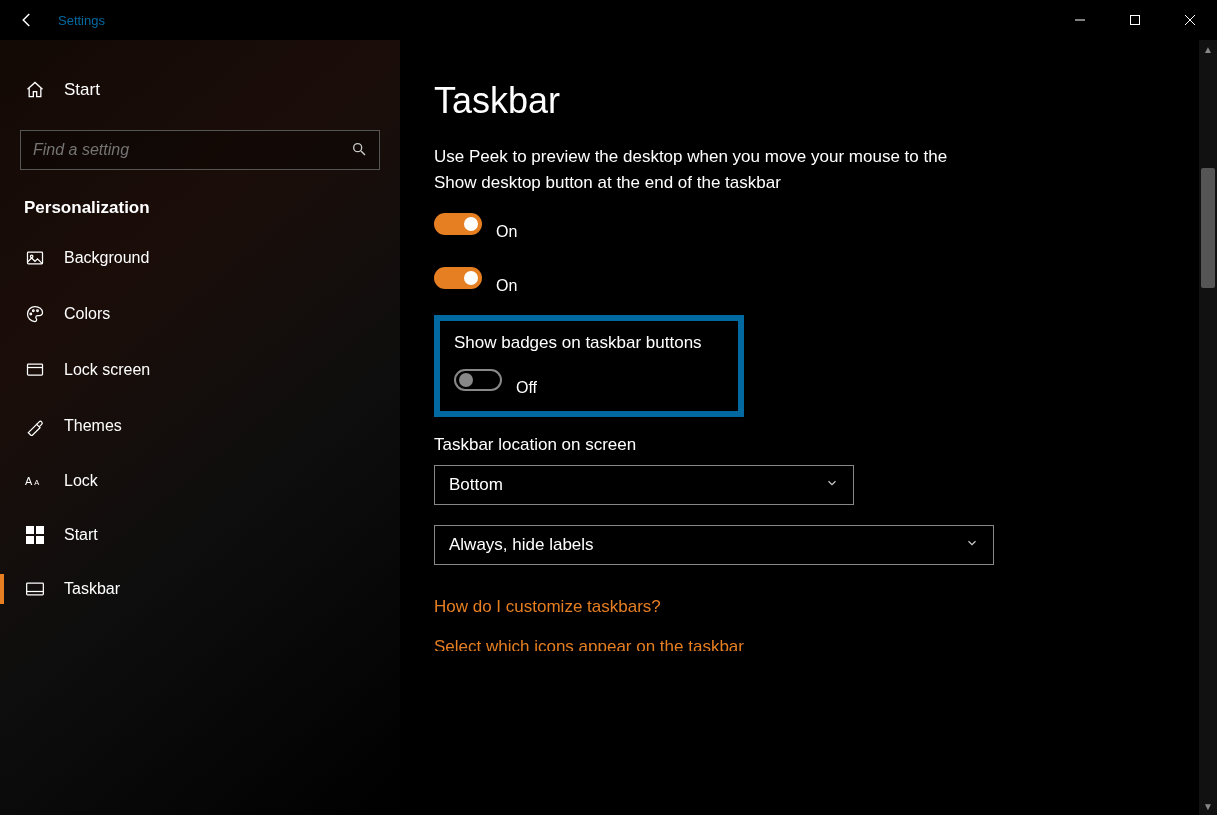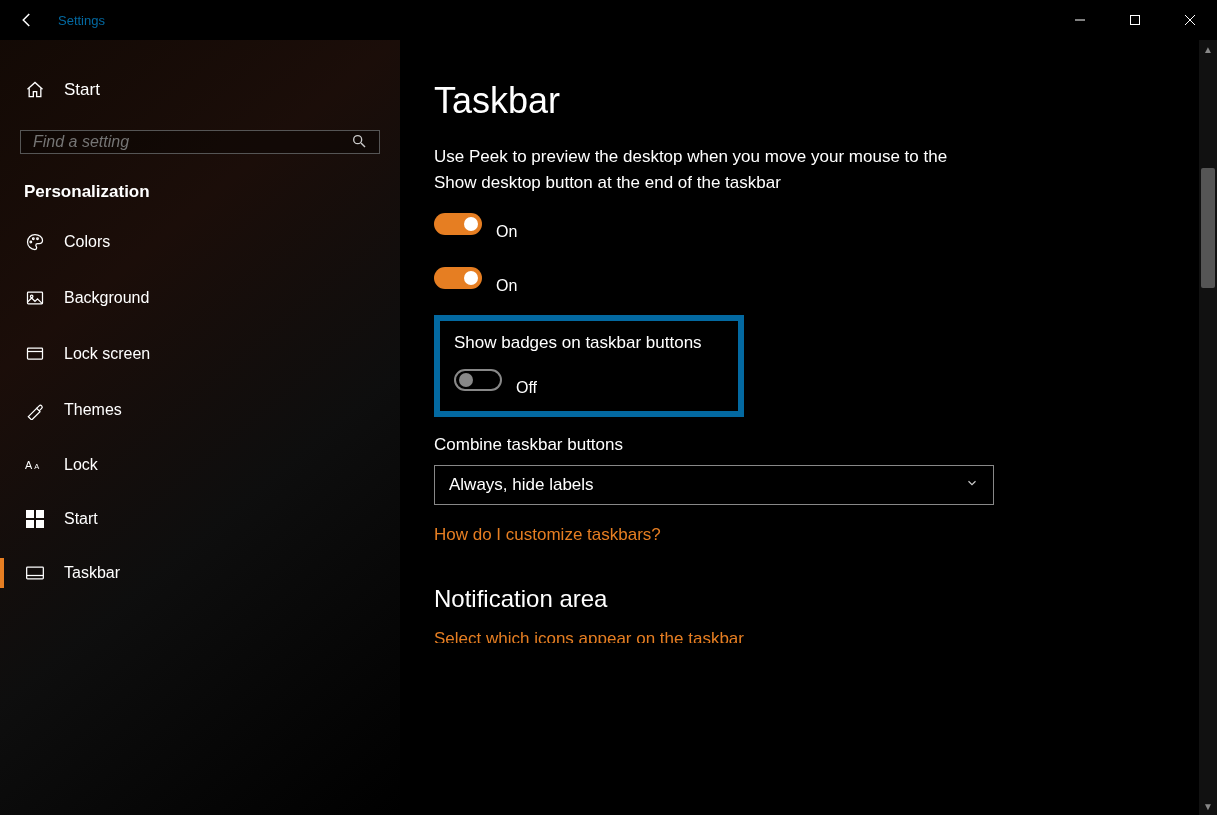--- a/index.html
+++ b/index.html
@@ -75,21 +75,21 @@
     gap: 18px;
     padding: 10px 24px 10px 24px;
     cursor: pointer;
     margin-bottom: 20px;
   }
   .home-row .icon { width: 22px; display:flex; align-items:center; justify-content:center;}
   .home-row .label { font-size: 17px; }
 
   .search-box {
     margin: 0 20px 18px 20px;
-    height: 24px;
+    height: 40px;
     border: 1px solid #555;
     background: rgba(0,0,0,0.3);
     display: flex;
     align-items: center;
     padding: 0 12px;
     justify-content: space-between;
   }
   .search-box input {
     background: transparent;
     border: none;
@@ -218,20 +218,21 @@
   }
   .dropdown.small { width: 420px; }
   .dropdown.large { width: 560px; gap: 23px; }
   .chevron { color:#ccc; }
 
   .link {
     color: #e67e22;
     font-size: 17px;
     cursor: pointer;
     display: inline-block;
+    margin-top: 12px;
   }
 
   .section-heading {
     font-size: 24px;
     font-weight: 500;
     margin-top: 40px;
     margin-bottom: 16px;
   }
 
   
@@ -319,38 +320,38 @@
             <line x1="15" y1="15" x2="21" y2="21"></line>
           </svg>
       </span>
     </div>
 
     <div class="sidebar-section">Personalization</div>
 
     <div class="sidebar-item">
       <span class="icon">
         <svg width="20" height="20" viewBox="0 0 24 24" fill="none" stroke="#fff" stroke-width="1.5">
+            <rect x="3" y="5" width="18" height="14" rx="1"></rect>
+            <circle cx="8" cy="10" r="1.5"></circle>
+            <path d="M3 17l5-5 4 4 3-3 6 6"></path>
+          </svg>
+      </span>
+      <span>Background</span>
+    </div>
+
+    <div class="sidebar-item">
+      <span class="icon">
+        <svg width="20" height="20" viewBox="0 0 24 24" fill="none" stroke="#fff" stroke-width="1.5">
             <path d="M12 3a9 9 0 100 18c1.5 0 2-1 2-2s-1-2-1-3 1-2 2-2h2a4 4 0 004-4c0-4-4-7-9-7z"></path>
             <circle cx="7" cy="12" r="1"></circle>
             <circle cx="10" cy="8" r="1"></circle>
             <circle cx="15" cy="8" r="1"></circle>
           </svg>
       </span>
       <span>Colors</span>
-    </div>
-
-    <div class="sidebar-item">
-      <span class="icon">
-        <svg width="20" height="20" viewBox="0 0 24 24" fill="none" stroke="#fff" stroke-width="1.5">
-            <rect x="3" y="5" width="18" height="14" rx="1"></rect>
-            <circle cx="8" cy="10" r="1.5"></circle>
-            <path d="M3 17l5-5 4 4 3-3 6 6"></path>
-          </svg>
-      </span>
-      <span>Background</span>
     </div>
 
     <div class="sidebar-item">
       <span class="icon">
         <svg width="20" height="20" viewBox="0 0 24 24" fill="none" stroke="#fff" stroke-width="1.5">
             <rect x="3" y="5" width="18" height="13" rx="1"></rect>
             <line x1="3" y1="9" x2="21" y2="9"></line>
           </svg>
       </span>
       <span>Lock screen</span>
@@ -425,38 +426,47 @@
       <div class="highlight">
         <div class="setting-label">Show badges on taskbar buttons</div>
         <div class="toggle-row">
           <div class="toggle off">
               <div class="knob"></div>
             </div>
           <span class="toggle-state">Off</span>
         </div>
       </div>
 
-
       <div class="setting-block">
-        <div class="setting-label">Combine taskbar buttons</div>
+        <div class="setting-label">Taskbar location on screen</div>
+        <div class="dropdown small">
+          <span>Bottom</span>
+          <span class="chevron">
+            <svg width="14" height="14" viewBox="0 0 24 24" fill="none" stroke="#ccc" stroke-width="2">
+                <path d="M6 9l6 6 6-6"></path>
+              </svg>
+          </span>
+        </div>
+      </div>
+
+      <div class="setting-block">
         <div class="dropdown large">
           <span>Always, hide labels</span>
           <span class="chevron">
             <svg width="14" height="14" viewBox="0 0 24 24" fill="none" stroke="#ccc" stroke-width="2">
                 <path d="M6 9l6 6 6-6"></path>
               </svg>
           </span>
         </div>
       </div>
 
       <div class="setting-block">
         <span class="link">How do I customize taskbars?</span>
       </div>
 
-      <div class="section-heading">Notification area</div>
       <div class="truncated-link" style="height:14px;">Select which icons appear on the taskbar</div>
     </div>
 
     <div class="scrollbar">
       <div class="arrow up">▲</div>
       <div class="thumb"></div>
       <div class="arrow down">▼</div>
     </div>
   </div>
 </div>

